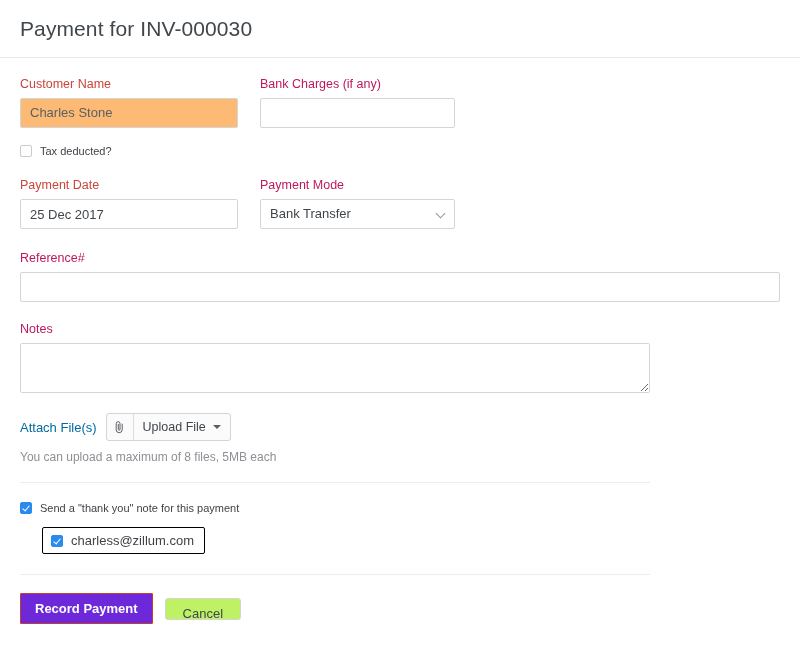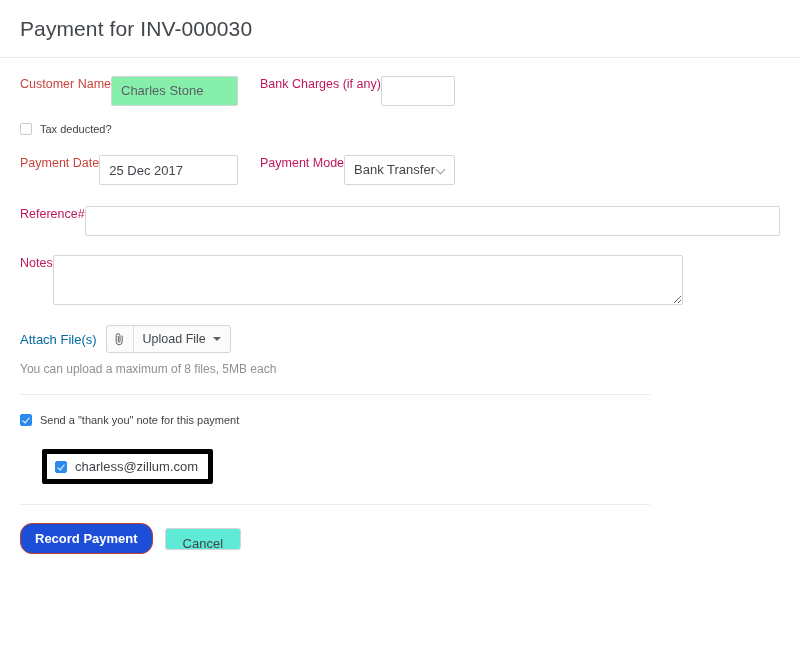--- a/index.html
+++ b/index.html
@@ -55,20 +55,21 @@
   .label.required {
     color: #c9453c;
   }
 
   .row {
     display: flex;
     align-items: flex-start;
   }
   .field {
     display: flex;
+    flex-direction: column;
   }
 
   .col-1 { width: 218px; margin-right: 22px; }
   .col-2 { width: 195px; margin-right: 27px; }
   .col-3 { width: 195px; }
 
   input.txt, .fakeinput {
     box-sizing: border-box;
     width: 100%;
     height: 30px;
@@ -76,21 +77,21 @@
     border-radius: 2px;
     background: #ffffff;
     font-family: "Liberation Sans", sans-serif;
     font-size: 13px;
     color: #41464b;
     padding: 0 9px;
     outline: none;
     line-height: 28px;
   }
   input.txt.disabled, .fakeinput.disabled {
-    background: #86efac;
+    background: #fdba74;
     border-color: #d5d5d5;
     color: #5a5f64;
   }
   input.txt.num {
     text-align: right;
   }
 
   
   .select-wrap {
     position: relative;
@@ -241,57 +242,57 @@
     margin: 0;
   }
   .mt-div1 { margin-top: 18px; }
   .mt-thanks { margin-top: 19px; }
   .mt-div2 { margin-top: 20px; }
 
   
   .email-box {
     display: inline-flex;
     align-items: center;
-    border: 5px solid #000000;
+    border: 1px solid #000000;
     border-radius: 2px;
     background: #fff;
     padding: 5px 10px 5px 8px;
-    margin-top: 23px;
+    margin-top: 13px;
     margin-left: 22px;
   }
   .email-text {
     font-size: 13px;
     color: #3f4347;
     margin-left: 8px;
     white-space: nowrap;
   }
 
   
   .footer {
     display: flex;
     align-items: center;
     margin-top: 18px;
   }
   .btn-primary {
-    background: #1d4ed8;
+    background: #6d28d9;
     color: #ffffff;
     border: 1px solid #c23f2a;
-    border-radius: 12px;
+    border-radius: 1px;
     font-family: "Liberation Sans", sans-serif;
     font-size: 13px;
     font-weight: bold;
     padding: 0 14px;
     height: 31px;
     line-height: 29px;
     cursor: pointer;
     margin-right: 12px;
     white-space: nowrap;
   }
   .btn-secondary {
-    background: #5eead4;
+    background: #bef264;
     color: #41464b;
     border: 1px solid #d5d5d5;
     border-radius: 3px;
     font-family: "Liberation Sans", sans-serif;
     font-size: 13px;
     padding: 0 17px;
     height: 22px;
     line-height: 29px;
     cursor: pointer;
     white-space: nowrap;

